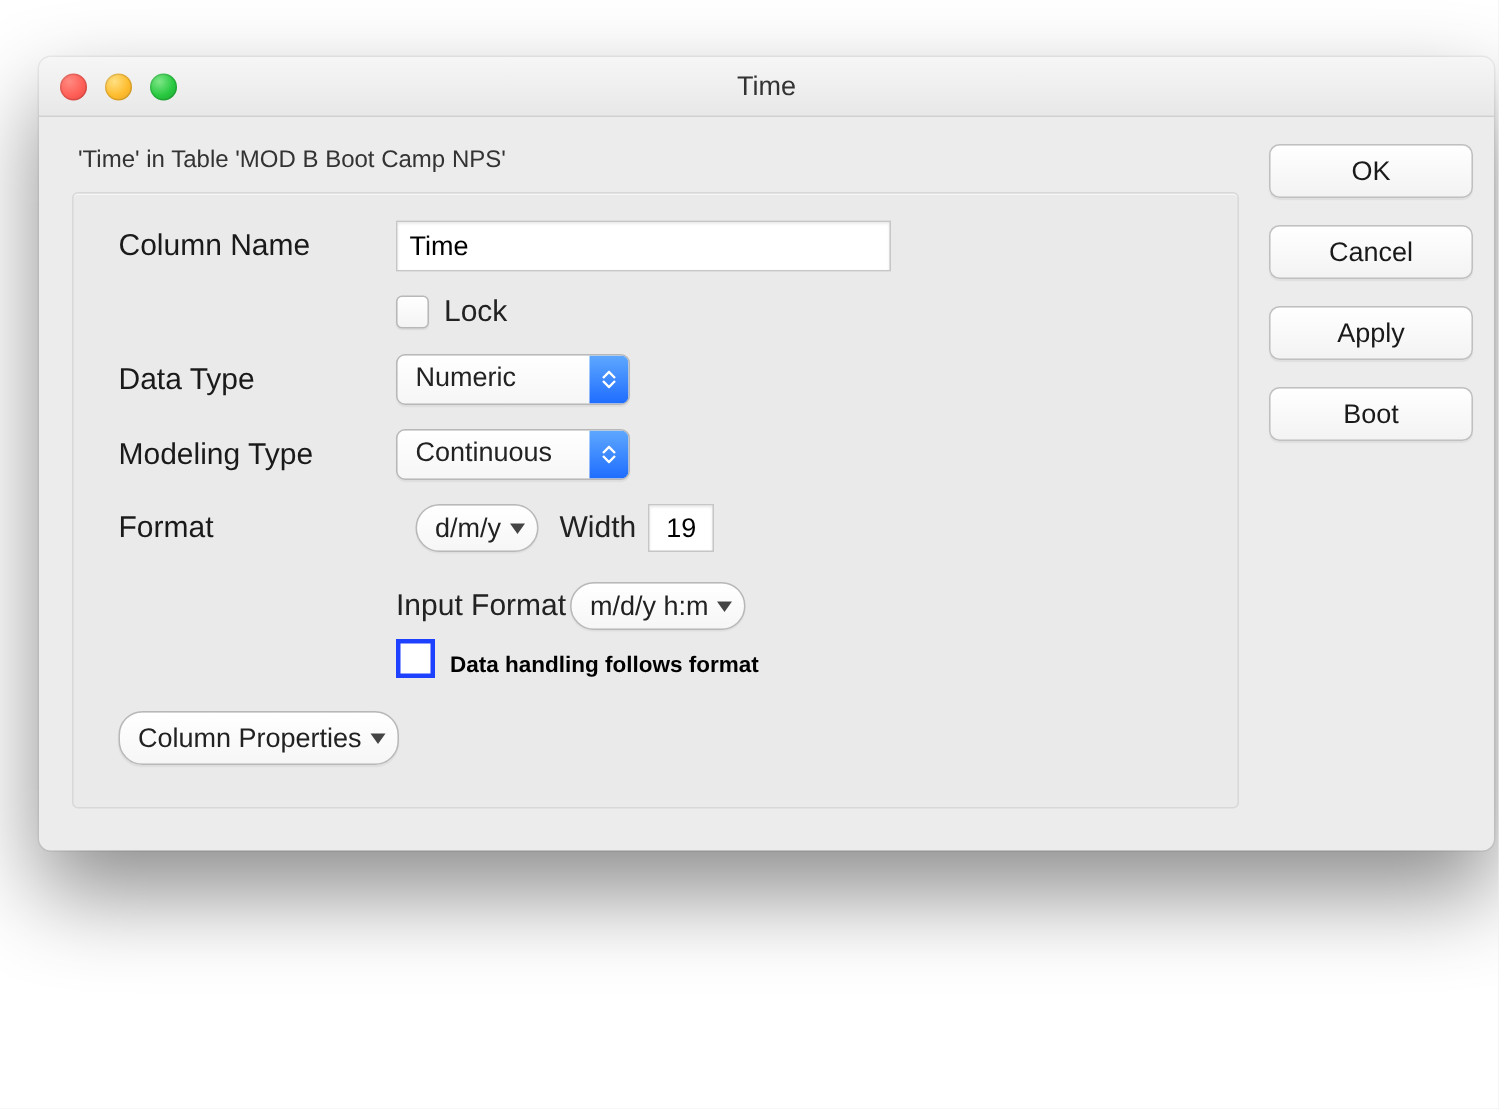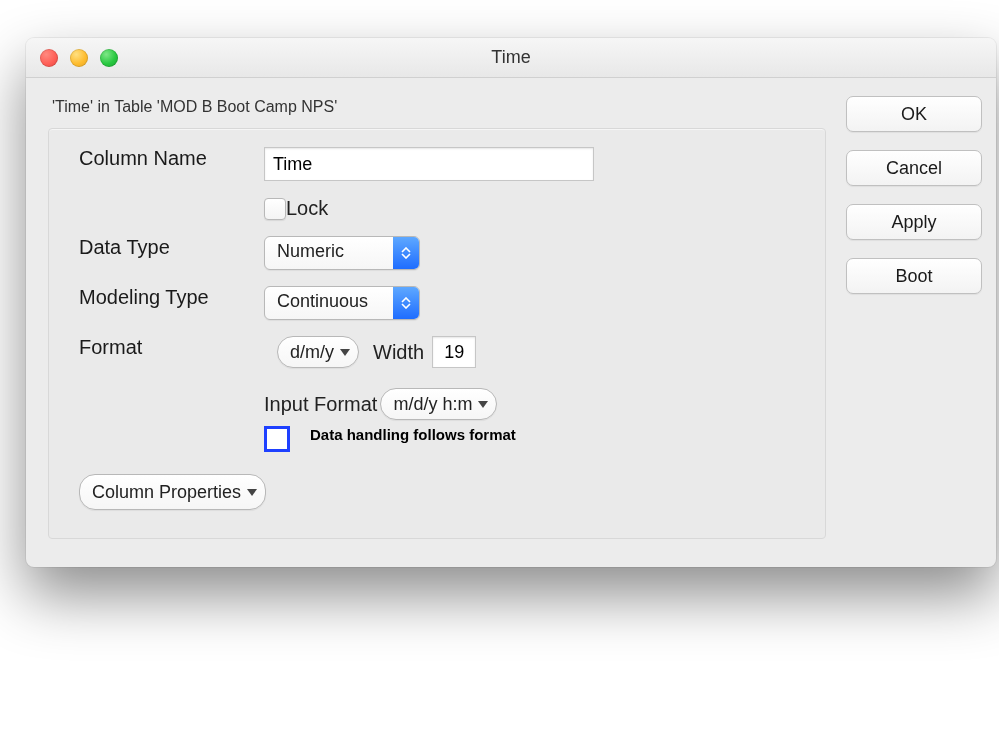--- a/index.html
+++ b/index.html
@@ -67,43 +67,44 @@
   }
   .panel {
     background: #eaeaea;
     border: 1px solid #d8d8d8;
     border-radius: 4px;
     box-shadow: inset 0 1px 0 #f6f6f6;
     padding: 18px 18px 28px 30px;
   }
   .form-row {
     display: flex;
-    align-items: flex-start;
+    align-items: center;
     margin-bottom: 16px;
   }
   .form-label {
     width: 185px;
     font-size: 20px;
     color: #1a1a1a;
     flex-shrink: 0;
   }
   .form-input-wrap { flex: 1; }
   .text-input {
     width: 330px;
     height: 34px;
     border: 1px solid #c6c6c6;
     background: #fff;
     box-shadow: inset 0 1px 2px rgba(0,0,0,0.1);
     font-size: 18px;
     padding: 2px 8px;
   }
   .lock-row {
     display: flex;
-    align-items: flex-end;
+    align-items: flex-start;
     margin: 0 0 16px 185px;
+    gap: 10px;
   }
   .checkbox {
     width: 22px; height: 22px;
     border: 1px solid #b8b8b8;
     border-radius: 4px;
     background: linear-gradient(#fff,#f4f4f4);
     box-shadow: inset 0 1px 0 #fff, 0 1px 1px rgba(0,0,0,0.08);
   }
   .lock-label { font-size: 20px; color: #222; }
   .mac-select {
@@ -164,22 +165,22 @@
     margin-left: 185px;
     display: flex;
     align-items: center;
     gap: 3px;
     margin-bottom: 6px;
   }
   .input-format-label { font-size: 20px; }
   .follows-row {
     margin-left: 185px;
     display: flex;
-    align-items: flex-start;
-    gap: 20px;
+    align-items: flex-end;
+    gap: 10px;
     margin-bottom: 22px;
   }
   .follows-check {
     width: 26px; height: 26px;
     border: 3px solid #1e40ff;
     background: #fff;
   }
   .follows-text {
     font-size: 15px;
     font-weight: 700;

